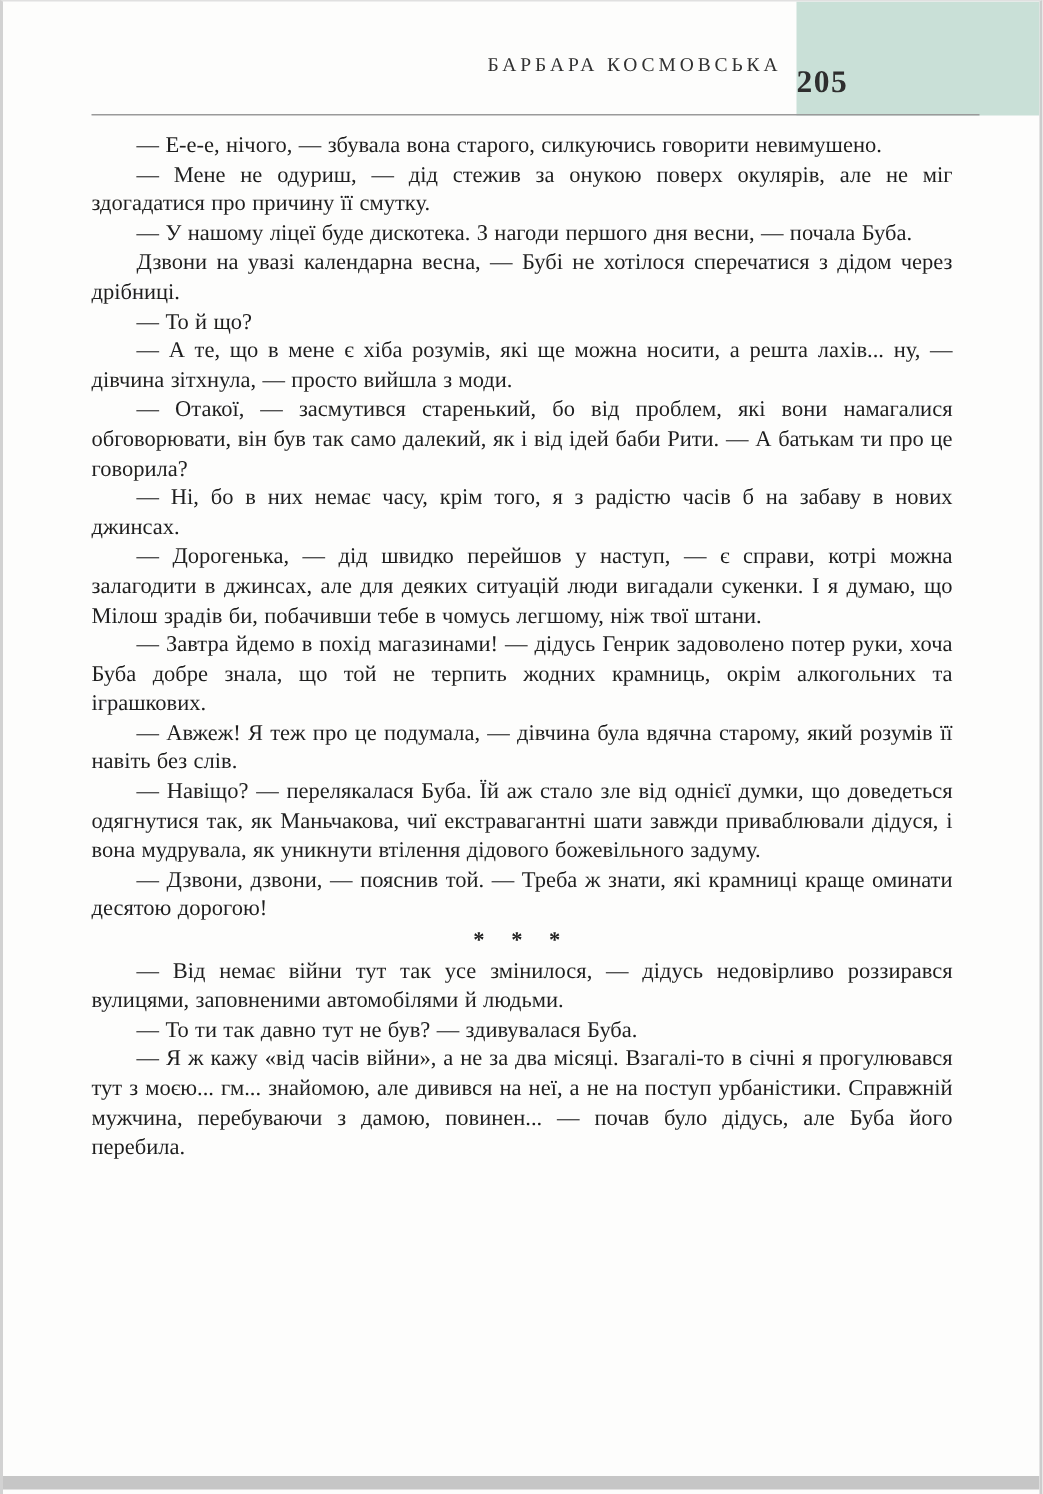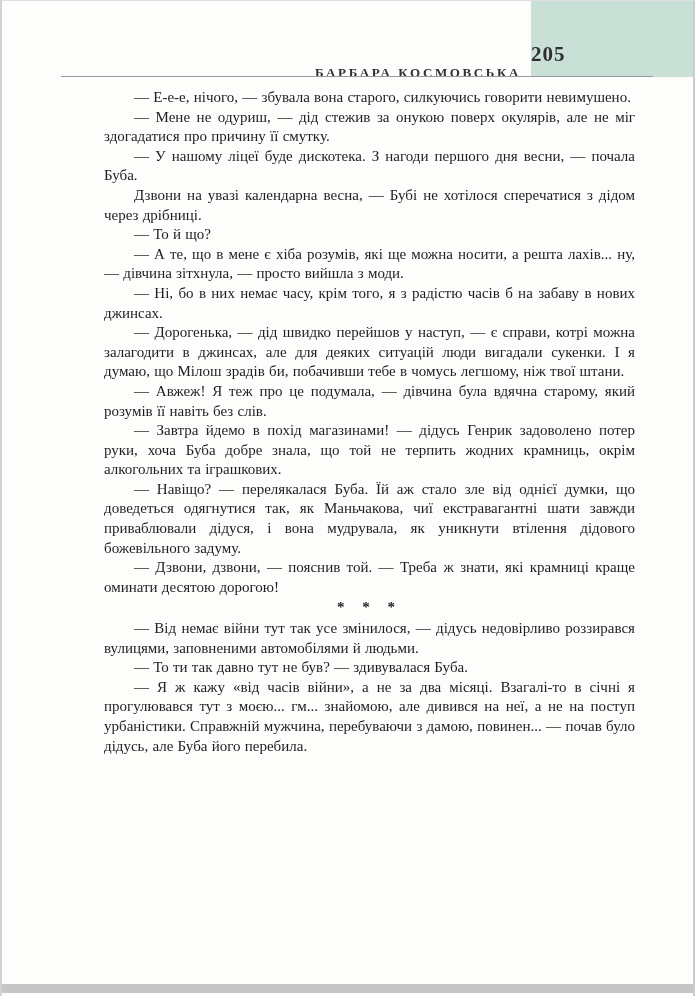--- a/index.html
+++ b/index.html
@@ -36,42 +36,41 @@
     position: absolute;
     left: 0; right: 0;
     bottom: 10px;
     font-size: 21px;
     font-weight: 600;
     color: #2e2e2e;
     letter-spacing: 1px;
   }
   .running-title {
     position: absolute;
-    top: 64px;
+    top: 34px;
     right: 172px;
     font-size: 13px;
     letter-spacing: 2.6px;
-    font-weight: 700;
+    font-weight: 400;
     color: #303030;
     white-space: nowrap;
   }
   .divider {
     position: absolute;
     top: 75px;
     left: 59px;
     right: 40px;
     height: 0;
     border-top: 1px solid var(--divider, #9a9a9a);
   }
   .body-text {
     position: absolute;
     top: 87px;
     left: 59px;
     right: 58px;
-    margin-left: 43px;
   }
   .body-text p {
     margin: 0;
     font-size: 15px;
     line-height: 19.6px;
     text-align: justify;
     text-indent: 30px;
     hyphens: auto;
     -webkit-hyphens: auto;
     word-spacing: 0.5px;
@@ -99,24 +98,25 @@
 
   <div class="divider"></div>
 
   <div class="body-text">
     <p>— Е-е-е, нічого, — збувала вона старого, силкуючись говорити невимушено.</p>
     <p>— Мене не одуриш, — дід стежив за онукою поверх окулярів, але не міг здогадатися про причину її смутку.</p>
     <p>— У нашому ліцеї буде дискотека. З нагоди першого дня весни, — почала Буба.</p>
     <p>Дзвони на увазі календарна весна, — Бубі не хотілося сперечатися з дідом через дрібниці.</p>
     <p>— То й що?</p>
     <p>— А те, що в мене є хіба розумів, які ще можна носити, а решта лахів... ну, — дівчина зітхнула, — просто вийшла з моди.</p>
+    <p>— Отакої, — засмутився старенький, бо від проблем, які вони намагалися обговорювати, він був так само далекий, як і від ідей баби Рити. — А батькам ти про це говорила?</p>
     <p>— Ні, бо в них немає часу, крім того, я з радістю часів б на забаву в нових джинсах.</p>
     <p>— Дорогенька, — дід швидко перейшов у наступ, — є справи, котрі можна залагодити в джинсах, але для деяких ситуацій люди вигадали сукенки. І я думаю, що Мілош зрадів би, побачивши тебе в чомусь легшому, ніж твої штани.</p>
+    <p>— Завтра йдемо в похід магазинами! — дідусь Генрик задоволено потер руки, хоча Буба добре знала, що той не терпить жодних крамниць, окрім алкогольних та іграшкових.</p>
     <p>— Авжеж! Я теж про це подумала, — дівчина була вдячна старому, який розумів її навіть без слів.</p>
-    <p>— Завтра йдемо в похід магазинами! — дідусь Генрик задоволено потер руки, хоча Буба добре знала, що той не терпить жодних крамниць, окрім алкогольних та іграшкових.</p>
     <p>— Навіщо? — перелякалася Буба. Їй аж стало зле від однієї думки, що доведеться одягнутися так, як Маньчакова, чиї екстравагантні шати завжди приваблювали дідуся, і вона мудрувала, як уникнути втілення дідового божевільного задуму.</p>
     <p>— Дзвони, дзвони, — пояснив той. — Треба ж знати, які крамниці краще оминати десятою дорогою!</p>
     <div class="separator">* * *</div>
     <p>— Від немає війни тут так усе змінилося, — дідусь недовірливо роззирався вулицями, заповненими автомобілями й людьми.</p>
     <p>— То ти так давно тут не був? — здивувалася Буба.</p>
     <p>— Я ж кажу «від часів війни», а не за два місяці. Взагалі-то в січні я прогулювався тут з моєю... гм... знайомою, але дивився на неї, а не на поступ урбаністики. Справжній мужчина, перебуваючи з дамою, повинен... — почав було дідусь, але Буба його перебила.</p>
   </div>
 
   <div class="bottom-band"></div>
 </div>

